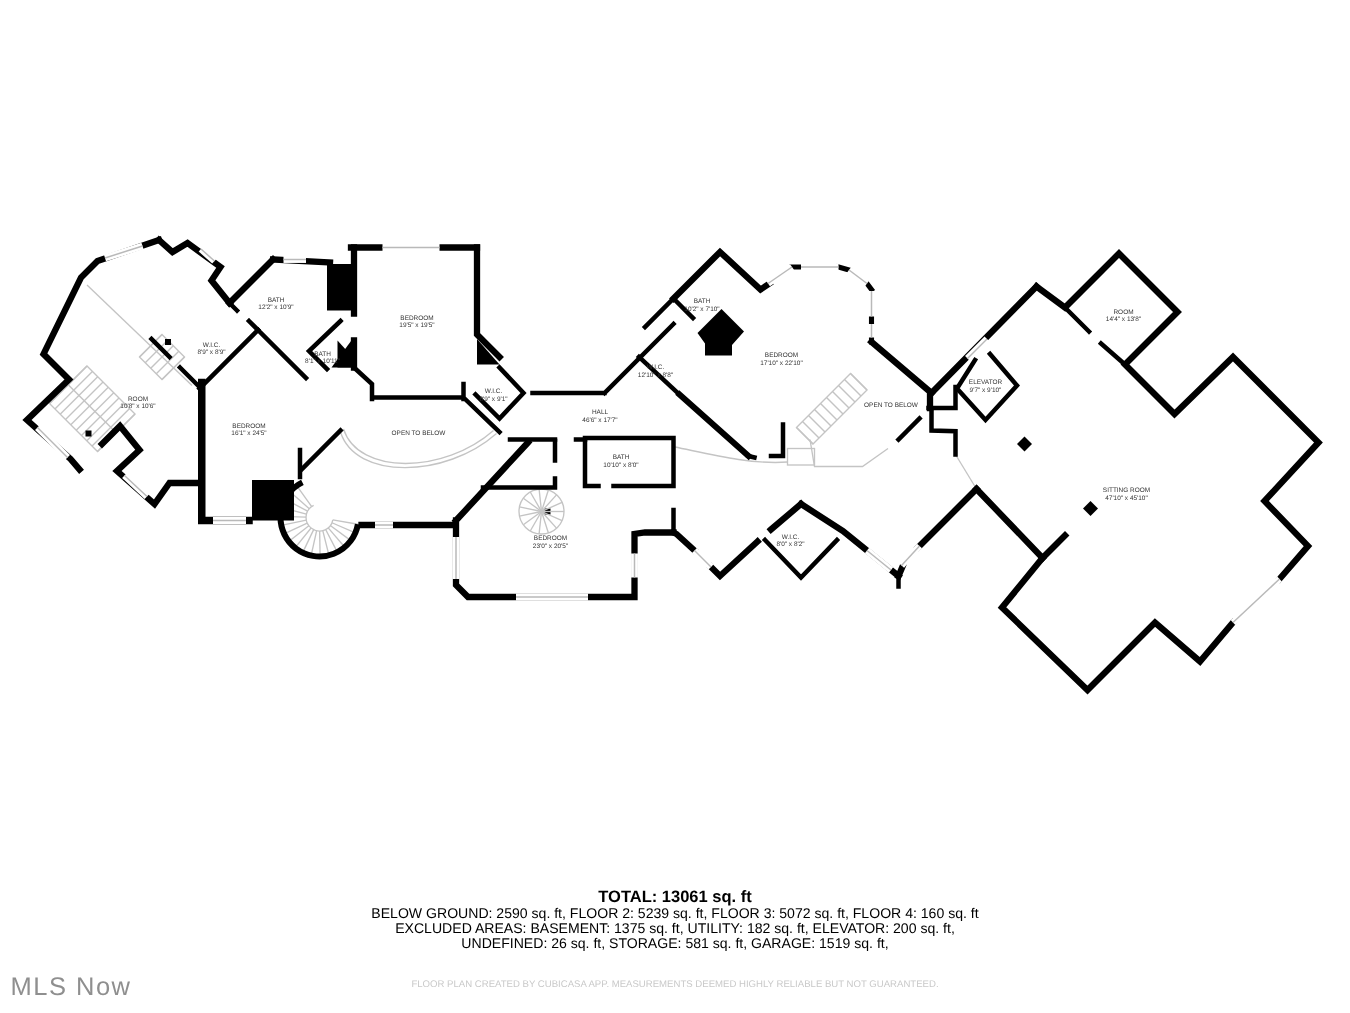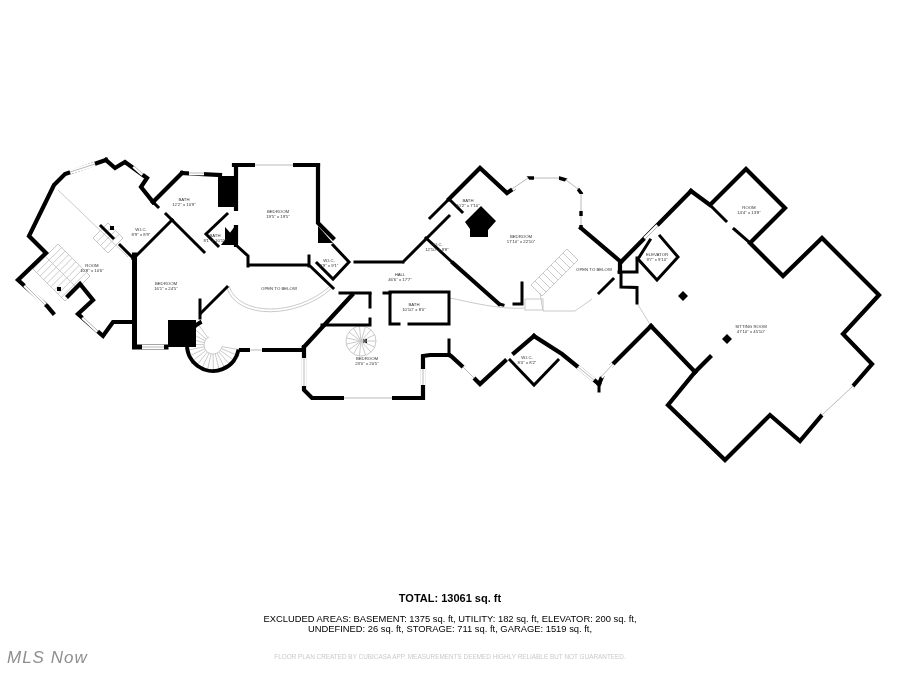--- a/index.html
+++ b/index.html
@@ -5,21 +5,21 @@
 <style>
 html,body{margin:0;padding:0;background:#ffffff;width:900px;height:675px;overflow:hidden;}
 .wrap{position:relative;width:900px;height:675px;font-family:"Liberation Sans",sans-serif;}
 .txt{position:absolute;left:0;width:900px;text-align:center;color:#000;}
 .t1{top:592px;font-size:11px;font-weight:bold;}
 .t2{top:603px;font-size:9.4px;}
 .t3{top:613px;font-size:9.4px;}
 .t4{top:623px;font-size:9.4px;}
 .t5{top:633px;font-size:9.4px;}
 .t6{top:653px;font-size:6.4px;color:#c9c9c9;}
-.mls{position:absolute;left:7px;top:648px;font-size:17px;color:#8f8f8f;letter-spacing:1px;font-style:italic;}
+.mls{position:absolute;left:7px;top:648px;font-size:17px;color:#8f8f8f;letter-spacing:1px;}
 </style>
 </head>
 <body>
 <div class="wrap">
 <svg width="900" height="675" viewBox="0 0 900 675">
 <rect width="900" height="675" fill="#ffffff"></rect>
 <g stroke="#c4c4c4" stroke-width="0.9" fill="none">
 <path d="M33,269 L58,244 L90,276 L65,301 Z" fill="#ffffff"></path>
 <line x1="33.0" y1="269.0" x2="58.0" y2="244.0"></line>
 <line x1="36.6" y1="272.6" x2="61.6" y2="247.6"></line>
@@ -230,17 +230,18 @@
         <text x="749" y="214.2">14'4" x 13'8"</text>
 <text x="527" y="359">W.I.C.</text>
         <text x="527" y="364.2">8'0" x 8'2"</text>
 <text x="751" y="328">SITTING ROOM</text>
         <text x="751" y="333.2">47'10" x 45'10"</text>
 <text x="279" y="290">OPEN TO BELOW</text>
 <text x="594" y="271">OPEN TO BELOW</text>
 </g>
 </svg>
 <div class="txt t1">TOTAL: 13061 sq. ft</div>
+<div class="txt t2">BELOW GROUND: 2590 sq. ft, FLOOR 2: 5239 sq. ft, FLOOR 3: 5072 sq. ft, FLOOR 4: 160 sq. ft</div>
 <div class="txt t3">EXCLUDED AREAS: BASEMENT: 1375 sq. ft, UTILITY: 182 sq. ft, ELEVATOR: 200 sq. ft,</div>
-<div class="txt t4">UNDEFINED: 26 sq. ft, STORAGE: 711 sq. ft, GARAGE: 1519 sq. ft,</div>
+<div class="txt t4">UNDEFINED: 26 sq. ft, STORAGE: 581 sq. ft, GARAGE: 1519 sq. ft,</div>
 <div class="txt t6">FLOOR PLAN CREATED BY CUBICASA APP. MEASUREMENTS DEEMED HIGHLY RELIABLE BUT NOT GUARANTEED.</div>
 <div class="mls">MLS Now</div>
 </div>
 
 </body></html>

